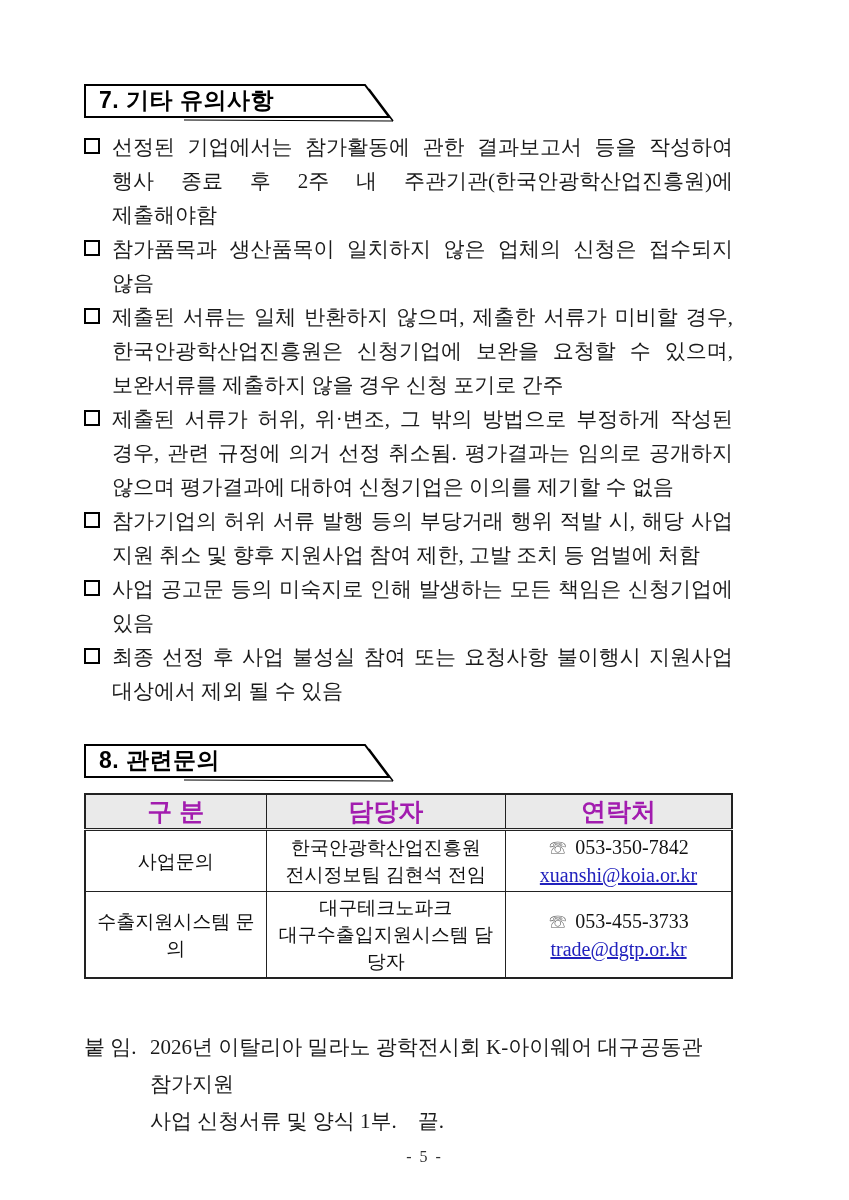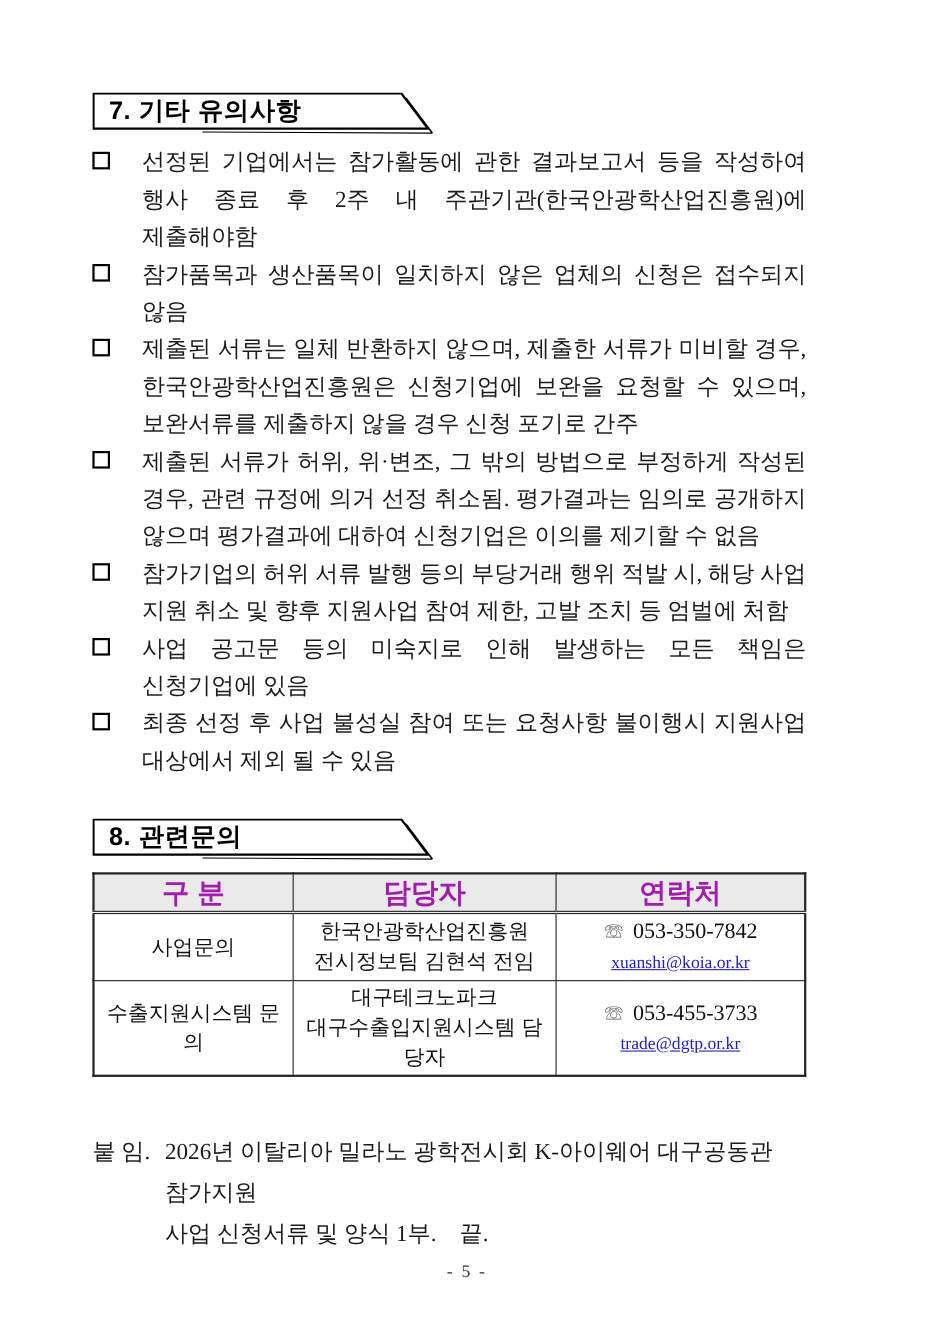--- a/index.html
+++ b/index.html
@@ -27,21 +27,21 @@
     position: absolute; left: 15px; top: 0;
     width: 260px; height: 33px; line-height: 33px;
     font-family: "Liberation Sans", "DejaVu Sans", sans-serif;
     font-weight: bold; font-size: 23px; color: #000;
     letter-spacing: 0.5px;
     white-space: nowrap;
   }
 
   
   .notice-list { margin-top: 12px; }
-  .notice-item { display: flex; gap: 17px; }
+  .notice-item { display: flex; }
   .marker-box {
     flex: none;
     width: 16px; height: 16px;
     border: 2px solid #000;
     margin: 8px 12px 0 0;
     background: #fff;
   }
   .notice-text {
     flex: 1;
     font-size: 21px; line-height: 34px;
@@ -81,21 +81,21 @@
     font-size: 19px; line-height: 27px; color: #111;
     white-space: pre-line;
   }
   .phone-line {
     font-size: 20px; line-height: 28px; color: #111;
     white-space: nowrap;
   }
   .phone-icon { color: #555; font-size: 19px; margin-right: 8px; }
   .email-link {
     display: inline-block;
-    font-size: 16px; line-height: 27px;
+    font-size: 20px; line-height: 27px;
     color: #2121bd;
     text-decoration: underline;
     cursor: pointer;
   }
 
   
   .attachment-note {
     margin-top: 50px;
     display: flex;
     font-size: 21px; line-height: 37px; color: #1a1a1a;

